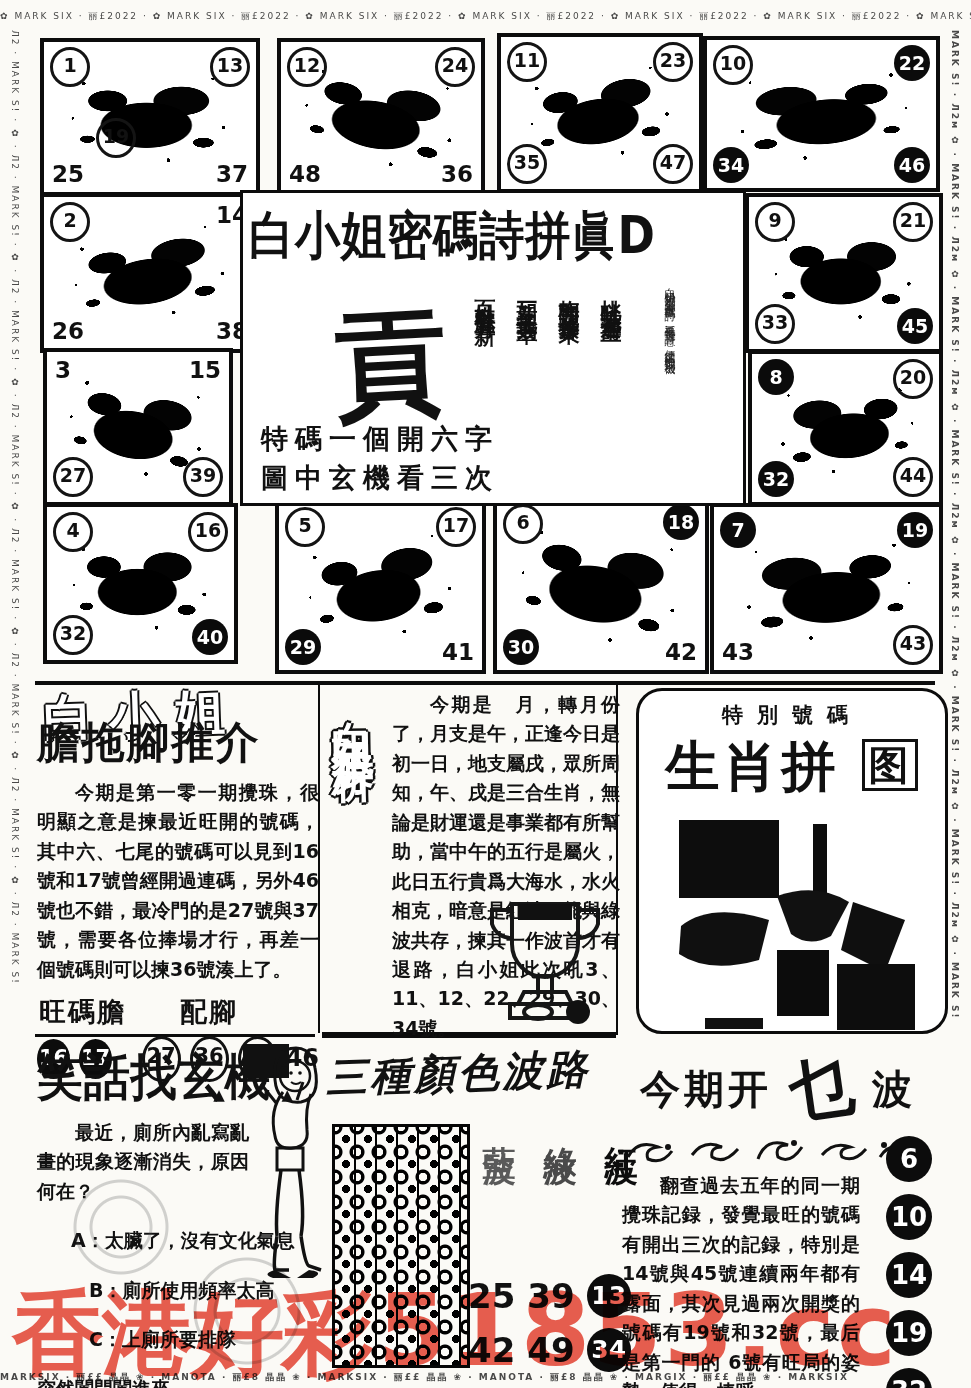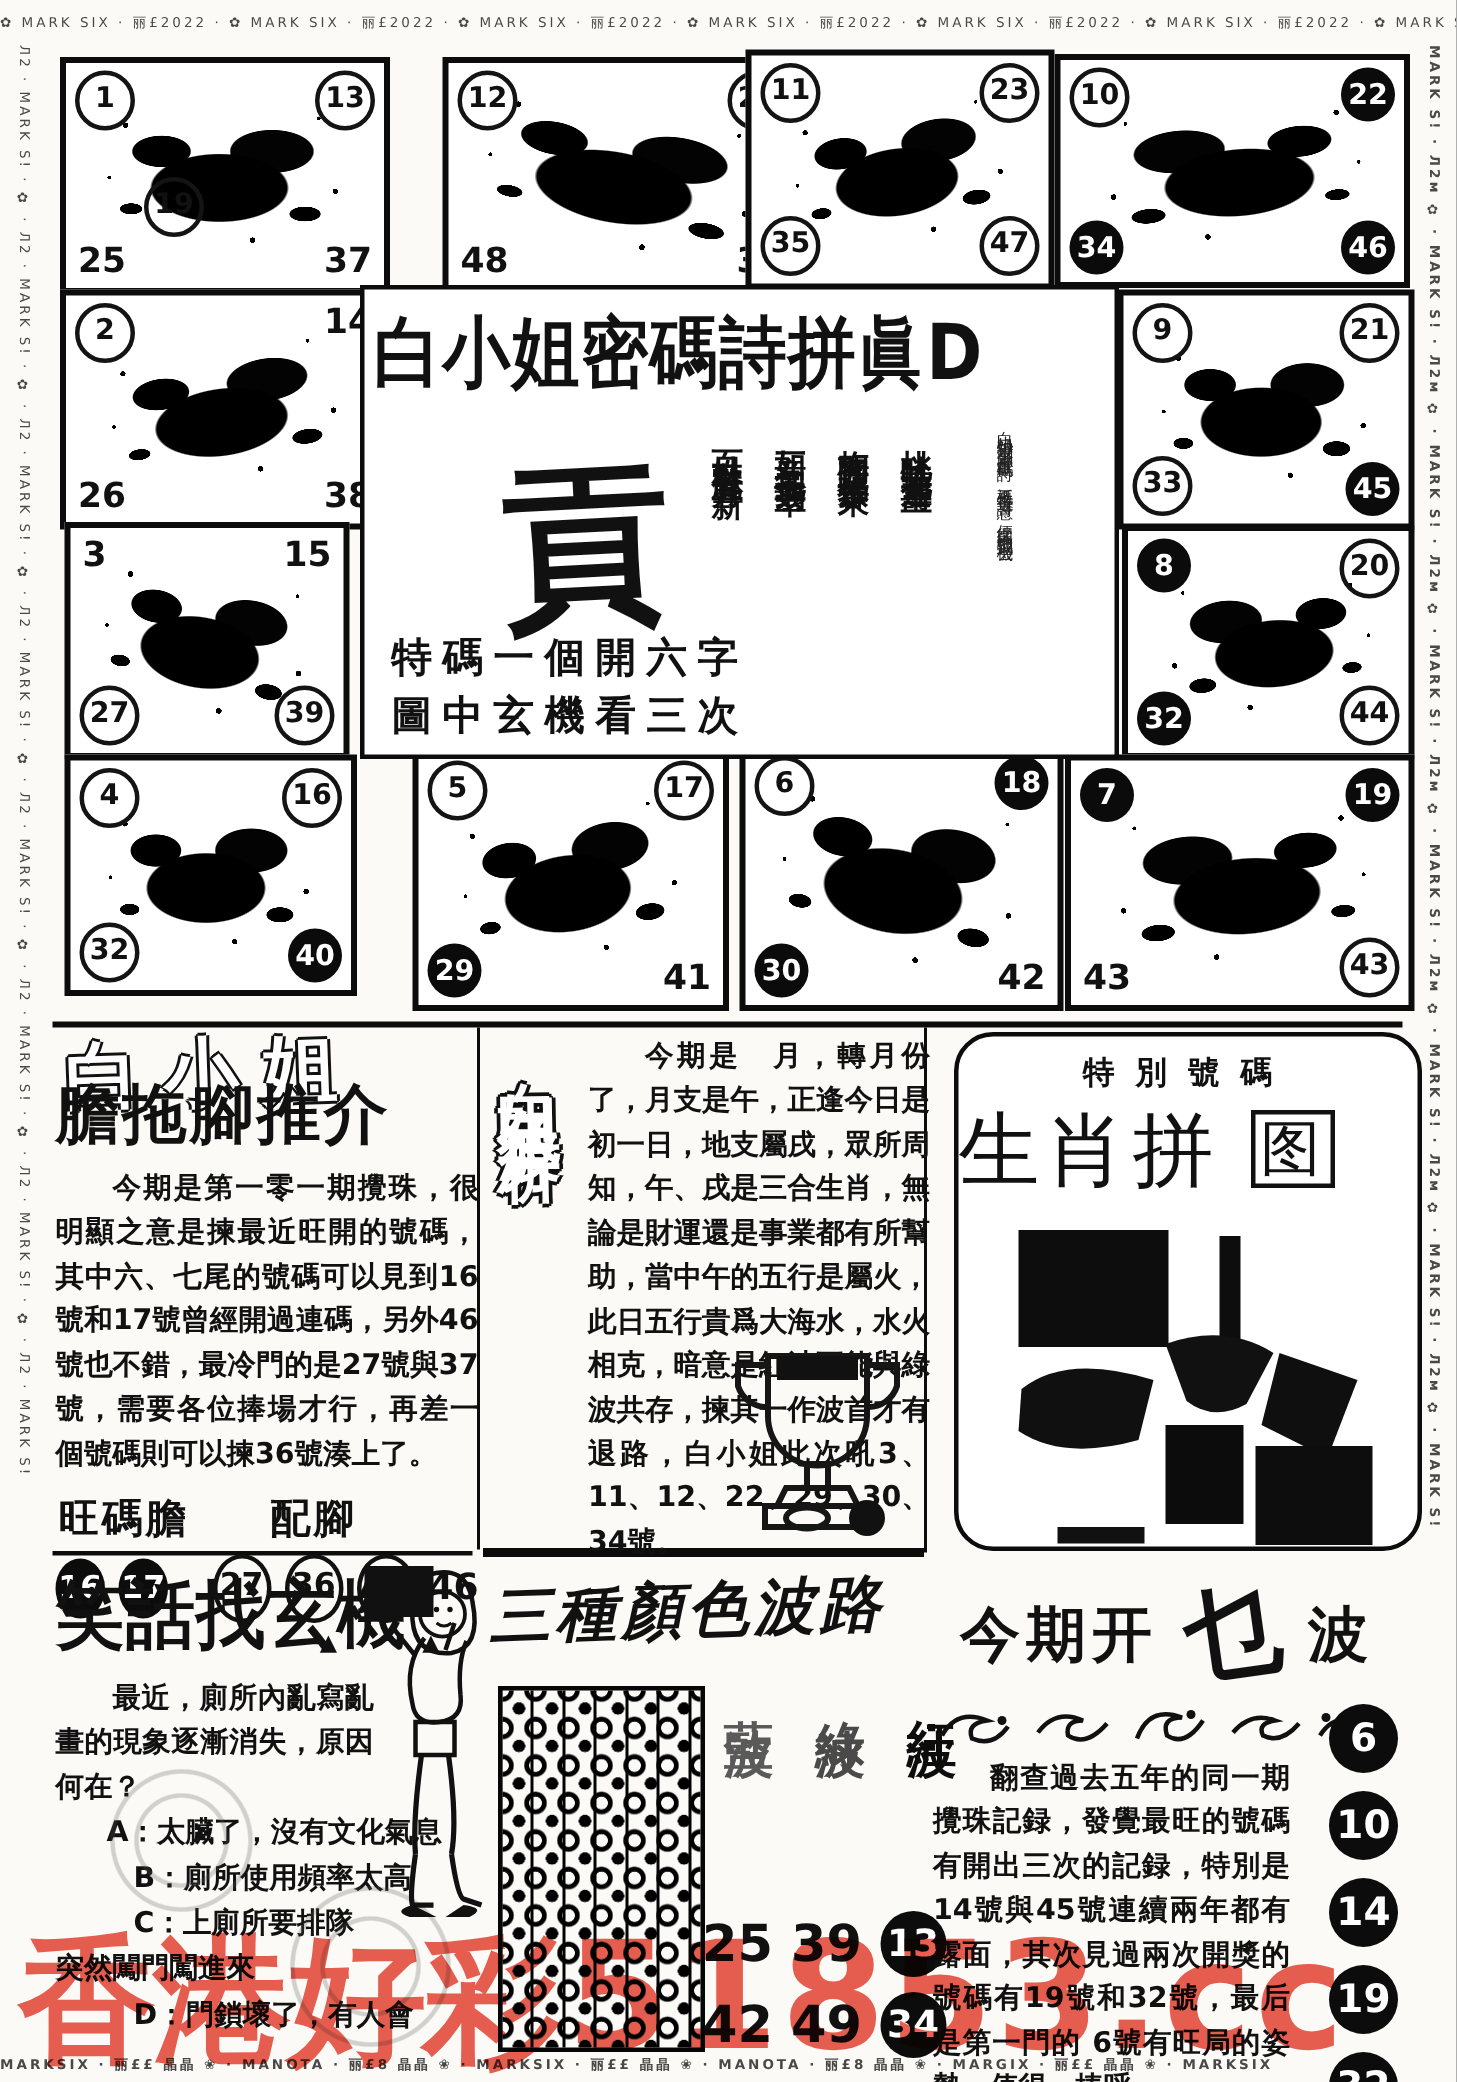--- a/index.html
+++ b/index.html
@@ -60,28 +60,28 @@
   .ball.dark{background:#0c0c0c;color:#fff;}
   .ball.ring{border:3px solid #111;line-height:34px;}
   .ball.none{width:auto;font-size:24px;}
   .tri-marks{text-align:right;font-size:15px;letter-spacing:26px;margin-top:4px;}
   .vtitle{position:absolute;left:0;top:0;height:330px;writing-mode:vertical-rl;font-size:42px;font-weight:900;letter-spacing:8px;color:#fff;
      text-shadow:-2.5px 0 #111,2.5px 0 #111,0 -2.5px #111,0 2.5px #111,-1.5px -1.5px #111,1.5px 1.5px #111;transform:rotate(-1deg);}
   .color-body{position:absolute;left:66px;top:2px;width:228px;}
   .trophy{position:absolute;left:148px;top:208px;}
   .special{border:3px solid #0c0c0c;background:#fff;}
   .special .hdr{font-size:21px;font-weight:800;letter-spacing:14px;text-align:center;margin-top:10px;}
-  .special .big{font-size:54px;font-weight:400;letter-spacing:4px;text-align:left;margin-top:2px;white-space:nowrap;}
+  .special .big{font-size:54px;font-weight:700;letter-spacing:4px;text-align:center;margin-top:2px;white-space:nowrap;}
   .special .big .boxed{border:3px solid #111;font-size:40px;padding:0 3px;vertical-align:6px;}
   .puzzle{display:block;margin:14px auto 0 auto;}
   
   .joke-title{font-size:45px;font-weight:900;letter-spacing:1px;transform:scale(1.02,1.1);transform-origin:left top;}
   .joke-body{margin-top:14px;}
   .joke-body .q{width:212px;}
-  .opt{padding-left:34px;font-size:19px;font-weight:600;line-height:1.6;}
+  .opt{padding-left:34px;font-size:19px;font-weight:600;line-height:1.6;margin-top:19px;}
   .girl{position:absolute;right:-6px;top:-4px;}
   .swirlbg{position:absolute;left:0;top:120px;width:280px;height:210px;opacity:.25;background-image:
      radial-gradient(circle at 30% 30%,transparent 0 28px,#555 29px 31px,transparent 32px 44px,#555 45px 47px,transparent 48px),
      radial-gradient(circle at 75% 70%,transparent 0 30px,#555 31px 33px,transparent 34px 50px,#555 51px 53px,transparent 54px);}
   .waves-title{font-size:41px;font-weight:900;letter-spacing:3px;font-style:italic;transform:rotate(-2deg);white-space:nowrap;}
   .ballchart{position:absolute;left:6px;top:78px;width:132px;height:238px;border:3px solid #111;filter:contrast(1.1);background-image:
      repeating-linear-gradient(90deg,transparent 0 19px,#0d0d0d 19px 21px),
      radial-gradient(circle 7px at 11px 12px,#0c0c0c 58%,transparent 60%),
      radial-gradient(circle 7px at 11px 12px,transparent 0 4px,#0c0c0c 4.5px 7px,transparent 8px);
      background-size:42px 100%,22px 25px,22px 25px;background-position:0 0,0 0,11px 13px;}
@@ -116,21 +116,21 @@
 
     <div class="panel" style="left:5px;top:5px;width:212px;height:150px;">
       <div class="ink"></div>
       <span class="num o tl">1</span>
       <span class="num o tr">13</span>
       <span class="num o midn">19</span>
       <span class="num p bl">25</span>
       <span class="num p br">37</span>
     </div>
 
-    <div class="panel" style="left:260px;top:5px;width:200px;height:150px;padding-left:32px;">
+    <div class="panel" style="left:242px;top:5px;width:200px;height:150px;">
       <div class="ink v2"></div>
       <span class="num o tl">12</span>
       <span class="num o tr">24</span>
       <span class="num p bl">48</span>
       <span class="num p br">36</span>
     </div>
 
     <div class="panel" style="left:462px;top:0px;width:198px;height:152px;">
       <div class="ink v3"></div>
       <span class="num o tl">11</span>

